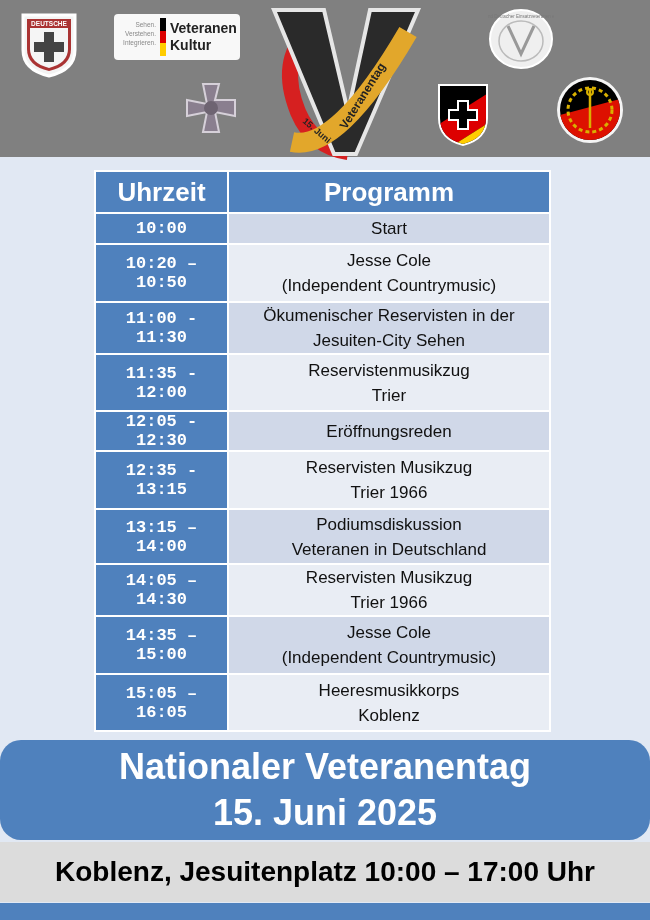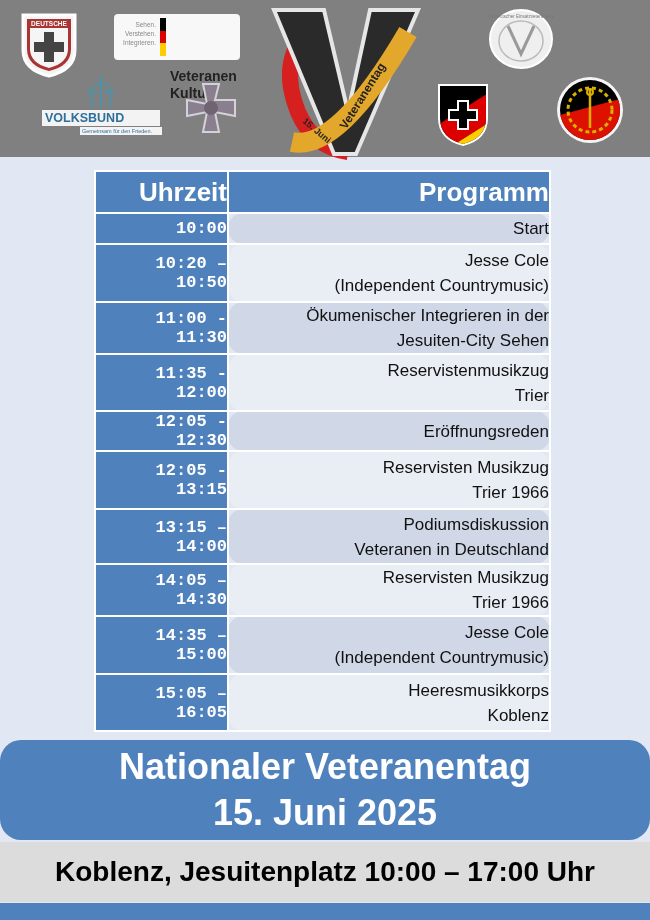--- a/index.html
+++ b/index.html
@@ -3,24 +3,24 @@
 <meta charset="utf-8">
 <style>
   * { box-sizing: border-box; margin: 0; padding: 0; }
   html, body { width: 650px; height: 920px; overflow: hidden; }
   body { background: #e1e8f3; font-family: "Liberation Sans", "DejaVu Sans", sans-serif; position: relative; }
 
   .header { position: absolute; left: 0; top: 0; width: 650px; height: 157px; background: #808080; }
   .logo { position: absolute; }
 
   .schedule { position: absolute; left: 94px; top: 170px; width: 457px; border-collapse: collapse; }
-  .schedule th, .schedule td { border: 2px solid #ffffff; text-align: right; vertical-align: middle; }
+  .schedule th, .schedule td { border: 2px solid #ffffff; text-align: center; vertical-align: middle; }
   .schedule th { background: #4f81bd; color: #fff; font-size: 26px; font-weight: bold; height: 42px; }
   .schedule td.time { background: #4f81bd; color: #fff; font-weight: bold; font-size: 17px; width: 133px; font-family: Liberation Mono, monospace; }
-  .schedule td.prog { color: #111; font-size: 17px; line-height: 25px; border-radius: 15px; }
+  .schedule td.prog { color: #111; font-size: 17px; line-height: 25px; }
   .schedule tr.odd td.prog { background: #d0d8e8; }
   .schedule tr.even td.prog { background: #e9edf4; }
 
   .banner { position: absolute; left: 0; top: 740px; width: 650px; height: 100px; background: #4f81bd; color: #fff; text-align: center; font-weight: bold; border-radius: 21px; }
   .banner .l1 { font-size: 36px; line-height: 46px; padding-top: 4px; }
   .banner .l2 { font-size: 36px; line-height: 46px; }
 
   .location { position: absolute; left: 0; top: 842px; width: 650px; height: 60px; background: #dcdcdc; text-align: center; font-weight: bold; font-size: 28px; line-height: 60px; color: #000; }
   .footer-bar { position: absolute; left: 0; top: 903px; width: 650px; height: 17px; background: #4f81bd; }
 
@@ -40,55 +40,41 @@
     <text x="29" y="14" font-size="6.5" fill="#fff" text-anchor="middle" font-weight="bold" font-family="Liberation Sans, sans-serif">DEUTSCHE</text>
   </svg>
 
   <div class="logo" style="left:114px;top:14px;width:126px;height:46px;background:#f8f8f8;border-radius:4px;">
     <div style="position:absolute;left:4px;top:6px;font-size:6.5px;color:#888;text-align:right;width:38px;line-height:9px;">
       <div>Sehen.</div>
       <div>Verstehen.</div>
       <div>Integrieren.</div>
     </div>
     <div style="position:absolute;left:46px;top:4px;width:6px;height:38px;background:linear-gradient(#000 0 33%,#d00 33% 66%,#fc0 66%);"></div>
-    <div style="position:absolute;left:56px;top:6px;font-size:14px;font-weight:bold;color:#222;line-height:17px;margin-top:48px;">
+    <div style="position:absolute;left:56px;top:6px;font-size:14px;font-weight:bold;color:#222;line-height:17px;">
       <div>Veteranen</div>
       <div>Kultur</div>
     </div>
   </div>
 
   <svg class="logo" style="left:268px;top:2px" width="155" height="162" viewBox="0 0 155 162">
     <path d="M40 30 Q10 60 30 110 Q45 145 80 150" fill="none" stroke="#d62020" stroke-width="16"></path>
     <path d="M6 8 H56 L80 110 L102 8 H150 L88 152 H66 Z" fill="#2a2a2a" stroke="#e6e6e6" stroke-width="4"></path>
     <path d="M24 140 Q70 150 140 30" fill="none" stroke="#e2a72b" stroke-width="20"></path>
     <text x="0" y="0" font-size="12" font-weight="bold" fill="#222" font-family="Liberation Sans, sans-serif" transform="translate(78,128) rotate(-58)">Veteranentag</text>
     <text x="0" y="0" font-size="9" font-weight="bold" fill="#222" font-family="Liberation Sans, sans-serif" transform="translate(34,120) rotate(40)">15. Juni</text>
   </svg>
 
   <svg class="logo" style="left:488px;top:8px" width="66" height="62" viewBox="0 0 66 62">
     <ellipse cx="33" cy="31" rx="31" ry="29" fill="#efefef" stroke="#fff" stroke-width="2"></ellipse>
     <ellipse cx="33" cy="33" rx="22" ry="20" fill="none" stroke="#bbb" stroke-width="1.5"></ellipse>
     <path d="M20 18 L33 46 L46 18" fill="none" stroke="#999" stroke-width="3"></path>
     <text x="33" y="10" font-size="4.5" text-anchor="middle" fill="#777" font-family="Liberation Sans, sans-serif">Bund Deutscher Einsatzveteranen e.V.</text>
   </svg>
 
-  <div class="logo" style="left:40px;top:76px;width:120px;height:62px;">
-    <svg style="position:absolute;left:44px;top:0" width="34" height="32" viewBox="0 0 34 32">
-      <g stroke="#4d93a8" stroke-width="2" fill="none">
-        <line x1="17" y1="0" x2="17" y2="32"></line>
-          <line x1="10" y1="8" x2="24" y2="8"></line>
-        <line x1="8" y1="10" x2="8" y2="32"></line>
-          <line x1="3" y1="16" x2="13" y2="16"></line>
-        <line x1="26" y1="10" x2="26" y2="32"></line>
-          <line x1="21" y1="16" x2="31" y2="16"></line>
-      </g>
-    </svg>
-    <div style="position:absolute;left:2px;top:34px;width:118px;background:#f3f3f3;color:#2f6f9b;font-size:12.5px;font-weight:bold;padding:1px 3px;">VOLKSBUND</div>
-    <div style="position:absolute;left:40px;top:51px;width:82px;background:#f3f3f3;color:#2f6f9b;font-size:5.5px;padding:1px 2px;">Gemeinsam für den Frieden.</div>
-  </div>
 
   <svg class="logo" style="left:183px;top:80px" width="56" height="56" viewBox="0 0 56 56">
     <path d="M20 4 H36 L32 20 L52 20 V36 L32 32 L36 52 H20 L24 32 L4 36 V20 L24 24 Z" fill="#8a7f8f" stroke="#d6d0d9" stroke-width="2"></path>
     <circle cx="28" cy="28" r="7" fill="#6e6472"></circle>
   </svg>
 
   <svg class="logo shield" style="left:436px;top:82px" viewBox="0 0 54 64">
     <defs>
       <clipPath id="sh">
           <path d="M4 4 H50 V36 Q50 56 27 62 Q4 56 4 36 Z"></path>
@@ -136,39 +122,39 @@
     <tr class="even" style="height:58px">
       <td class="time">10:20 – 10:50</td>
       <td class="prog">
           <div>Jesse Cole</div>
           <div>(Independent Countrymusic)</div>
         </td>
     </tr>
     <tr class="odd" style="height:47px">
       <td class="time">11:00 - 11:30</td>
       <td class="prog">
-          <div>Ökumenischer Integrieren in der</div>
+          <div>Ökumenischer Reservisten in der</div>
           <div>Jesuiten-City Sehen</div>
         </td>
     </tr>
     <tr class="even" style="height:57px">
       <td class="time">11:35 - 12:00</td>
       <td class="prog">
           <div>Reservistenmusikzug</div>
           <div>Trier</div>
         </td>
     </tr>
     <tr class="odd" style="height:35px">
       <td class="time">12:05 - 12:30</td>
       <td class="prog">
           <div>Eröffnungsreden</div>
         </td>
     </tr>
     <tr class="even" style="height:58px">
-      <td class="time">12:05 - 13:15</td>
+      <td class="time">12:35 - 13:15</td>
       <td class="prog">
           <div>Reservisten Musikzug</div>
           <div>Trier 1966</div>
         </td>
     </tr>
     <tr class="odd" style="height:55px">
       <td class="time">13:15 – 14:00</td>
       <td class="prog">
           <div>Podiumsdiskussion</div>
           <div>Veteranen in Deutschland</div>

